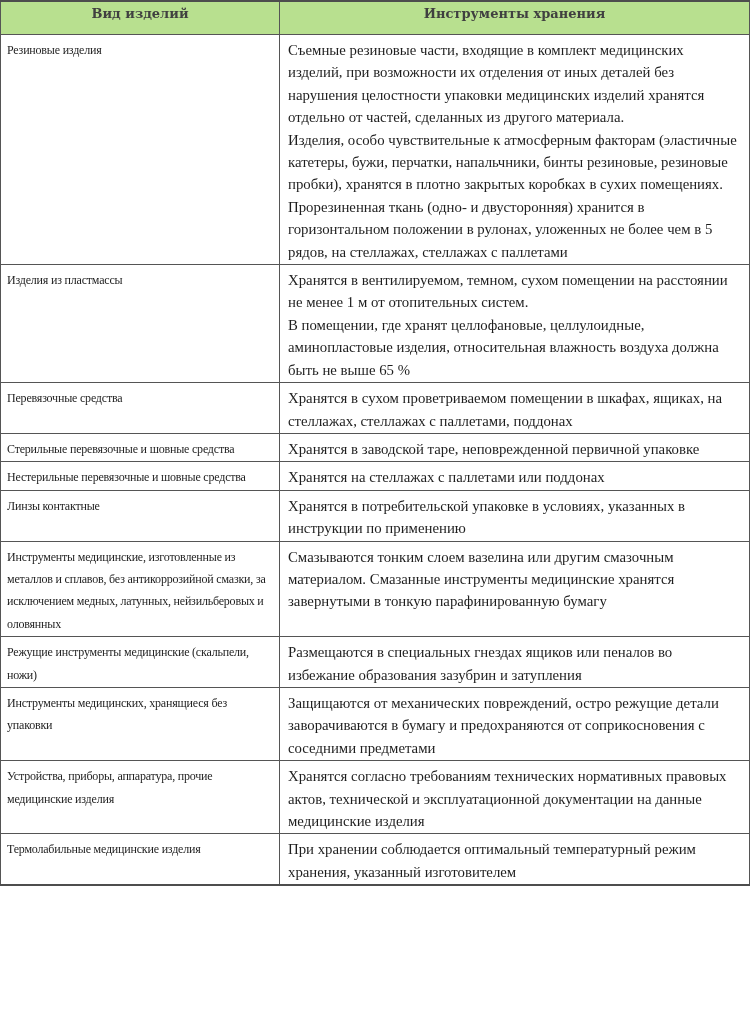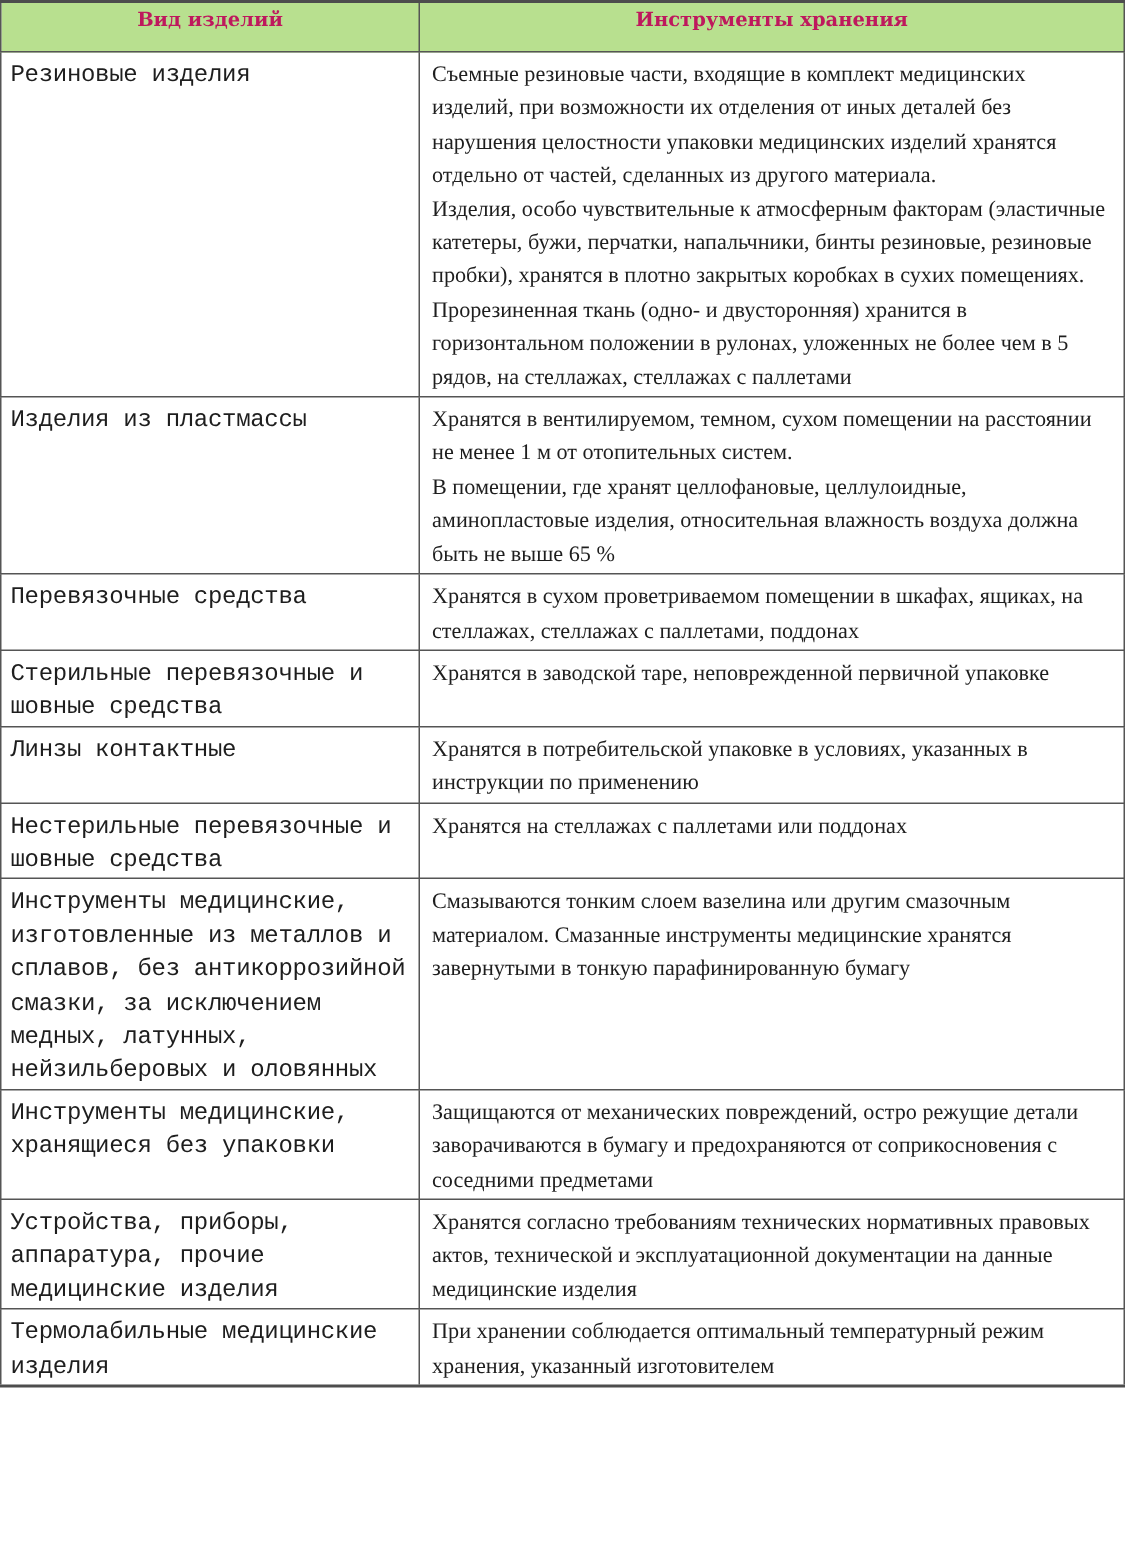--- a/index.html
+++ b/index.html
@@ -16,28 +16,28 @@
       border: 1.5px solid #555;
       vertical-align: top;
     }
     table.storage thead th {
       background: #b8e08f;
       font-weight: bold;
       font-size: 13px;
       height: 28px;
       padding: 4px 6px 0 6px;
       text-align: center;
-      color: #be185d;
+      color: #404040;
       border-top: 2px solid #4d4d4d;
     }
     col.c1 { width: 279px; }
     col.c2 { width: 470px; }
     td.kind {
-      font-family: Liberation Mono, monospace;
-      font-size: 16px;
+      font-family: Liberation Serif, serif;
+      font-size: 12px;
       line-height: 22.4px;
       padding: 4px 6px 1px 6px;
       letter-spacing: -0.2px;
       border-radius: 32px;
     }
     td.storage-note {
       font-family: "Liberation Serif", "DejaVu Serif", serif;
       font-size: 14.8px;
       line-height: 22.4px;
       padding: 4px 8px 1px 8px;
@@ -85,45 +85,51 @@
   </tr>
 
   <tr>
     <td class="kind">Стерильные перевязочные и шовные средства</td>
     <td class="storage-note">
           <span class="para">Хранятся в заводской таре, неповрежденной первичной упаковке</span>
         </td>
   </tr>
 
   <tr>
-    <td class="kind">Линзы контактные</td>
+    <td class="kind">Нестерильные перевязочные и шовные средства</td>
     <td class="storage-note">
-          <span class="para">Хранятся в потребительской упаковке в условиях, указанных в инструкции по применению</span>
+          <span class="para">Хранятся на стеллажах с паллетами или поддонах</span>
         </td>
   </tr>
 
   <tr>
-    <td class="kind">Нестерильные перевязочные и шовные средства</td>
+    <td class="kind">Линзы контактные</td>
     <td class="storage-note">
-          <span class="para">Хранятся на стеллажах с паллетами или поддонах</span>
+          <span class="para">Хранятся в потребительской упаковке в условиях, указанных в инструкции по применению</span>
         </td>
   </tr>
 
 
 
   <tr>
     <td class="kind">Инструменты медицинские, изготовленные из металлов и сплавов, без антикоррозийной смазки, за исключением медных, латунных, нейзильберовых и оловянных</td>
     <td class="storage-note">
           <span class="para">Смазываются тонким слоем вазелина или другим смазочным материалом. Смазанные инструменты медицинские хранятся завернутыми в тонкую парафинированную бумагу</span>
         </td>
   </tr>
 
+  <tr>
+    <td class="kind">Режущие инструменты медицинские (скальпели, ножи)</td>
+    <td class="storage-note">
+          <span class="para">Размещаются в специальных гнездах ящиков или пеналов во избежание образования зазубрин и затупления</span>
+        </td>
+  </tr>
 
   <tr>
-    <td class="kind">Инструменты медицинские, хранящиеся без упаковки</td>
+    <td class="kind">Инструменты медицинских, хранящиеся без упаковки</td>
     <td class="storage-note">
           <span class="para">Защищаются от механических повреждений, остро режущие детали заворачиваются в бумагу и предохраняются от соприкосновения с соседними предметами</span>
         </td>
   </tr>
 
   <tr>
     <td class="kind">Устройства, приборы, аппаратура, прочие медицинские изделия</td>
     <td class="storage-note">
           <span class="para">Хранятся согласно требованиям технических нормативных правовых актов, технической и эксплуатационной документации на данные медицинские изделия</span>
         </td>

